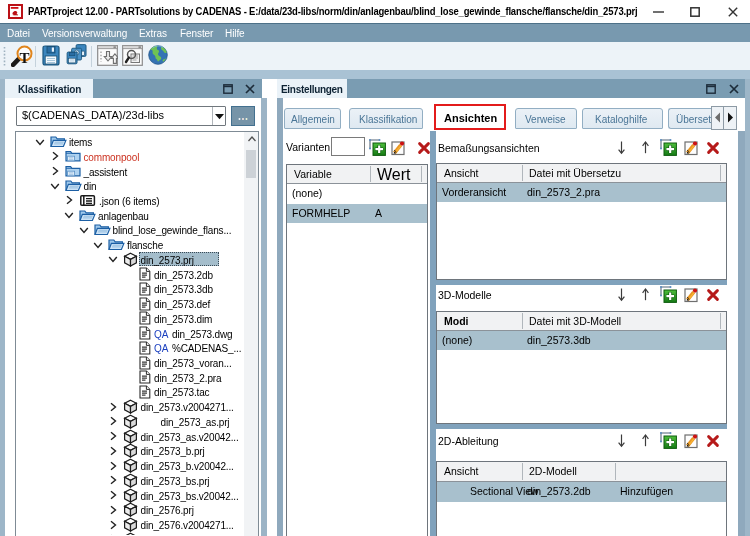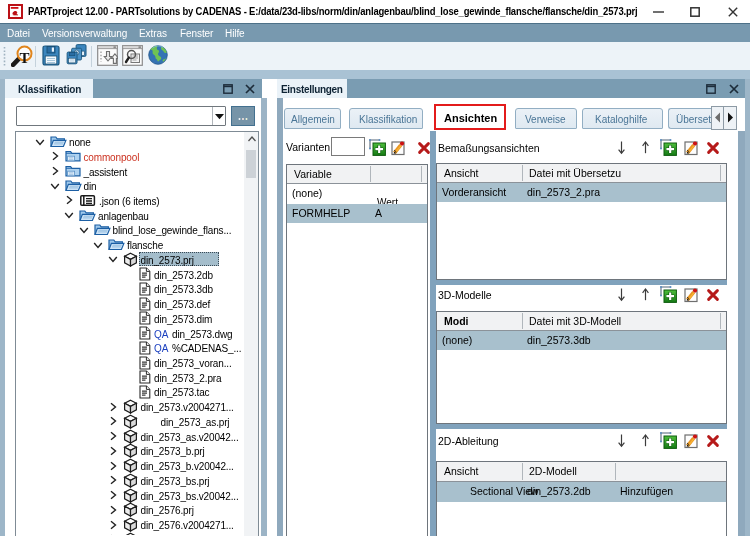--- a/index.html
+++ b/index.html
@@ -98,20 +98,21 @@
 <div class="abs t" style="left:18px;top:83px;font-size:10px;font-weight:700;letter-spacing:-0.12px;color:#0e2334;">Klassifikation</div>
 <svg class="abs" style="left:223px;top:84px;" width="10" height="10" viewBox="0 0 10 10">
       <rect x="0.8" y="0.8" width="8.4" height="8.4" fill="none" stroke="#1d2c3a" stroke-width="1.4"></rect>
       <path d="M0.8 2.4 h8.4" stroke="#1d2c3a" stroke-width="1.6"></path>
     </svg>
 <svg class="abs" style="left:245px;top:84px;" width="10" height="10" viewBox="0 0 10 10">
       <path d="M1 1 L9 9 M9 1 L1 9" stroke="#1d2c3a" stroke-width="1.7"></path>
     </svg>
 <div class="abs" style="left:261px;top:98px;width:6px;height:438px;background:#9cb4c6;"></div>
 <div class="abs" style="left:16px;top:106px;width:210px;height:20px;background:#fff;border:1px solid #70777d;border-radius:1px;box-sizing:border-box;"></div>
+<div class="abs t" style="left:22px;top:109px;font-size:11px;">$(CADENAS_DATA)/23d-libs</div>
 <div class="abs" style="left:212px;top:107px;width:1px;height:18px;background:#b0b5ba;"></div>
 <svg class="abs" style="left:214px;top:113px;" width="11" height="7" viewBox="0 0 11 7">
       <path d="M1 1 h9 L5.5 6.2 z" fill="#111"></path>
     </svg>
 <div class="abs" style="left:231px;top:106px;width:24px;height:20px;background:#7694a8;border:1px solid #43708f;box-sizing:border-box;"></div>
 <svg class="abs" style="left:238px;top:117px;" width="10" height="4" viewBox="0 0 10 4">
       <circle cx="1.5" cy="2" r="1" fill="#f4f8fb"></circle>
       <circle cx="5" cy="2" r="1" fill="#fbe9e2"></circle>
       <circle cx="8.5" cy="2" r="1" fill="#f4f8d9"></circle>
     </svg>
@@ -123,21 +124,21 @@
 <div class="abs" style="left:246px;top:150px;width:10px;height:28px;background:#cdd2d7;"></div>
 <div class="abs" style="left:16px;top:132px;width:228px;height:403px;overflow:hidden;">
 <svg class="abs" style="left:19.0px;top:5.5px;" width="10" height="8" viewBox="0 0 10 8">
         <path d="M1.2 2 L5 6.5 L8.8 2" fill="none" stroke="#222" stroke-width="1.4"></path>
       </svg>
 <svg class="abs" style="left:34.0px;top:3.0px;" width="17" height="13" viewBox="0 0 17 13">
         <path d="M1 11.5 V2 h4.8 l1.4 1.8 h7.2 V5.6" fill="#9ec8ec" stroke="#1c5fa4" stroke-width="1.2"></path>
         <path d="M1 11.5 L3.4 5.4 h12.5 L13.4 11.5 z" fill="#cde4f7" stroke="#1c5fa4" stroke-width="1.2"></path>
         <path d="M4.6 7.2 h9 M4.1 8.9 h9" stroke="#8fb8dd" stroke-width="0.9"></path>
       </svg>
-<div class="abs t" style="left:53.0px;top:4.0px;font-size:10px;letter-spacing:-0.15px;color:#000;">none</div>
+<div class="abs t" style="left:53.0px;top:4.0px;font-size:10px;letter-spacing:-0.15px;color:#000;">items</div>
 <svg class="abs" style="left:34.5px;top:19.2px;" width="8" height="10" viewBox="0 0 8 10">
         <path d="M2 1.2 L6.5 5 L2 8.8" fill="none" stroke="#222" stroke-width="1.4"></path>
       </svg>
 <svg class="abs" style="left:48.5px;top:17.7px;" width="16" height="12" viewBox="0 0 16 12">
         <path d="M1 10.8 V1.6 h4.6 l1.3 1.8 H15 v7.4 z" fill="#aed2f0" stroke="#1c5fa4" stroke-width="1.2"></path>
         <path d="M1 3.4 h5.9" stroke="#1c5fa4" stroke-width="0.8"></path>
         <rect x="2.6" y="6.2" width="7" height="4.6" fill="#e8f3fc" stroke="#5a92c6" stroke-width="0.8"></rect>
         <path d="M3.8 7.8 h4.6 M3.8 9.3 h4.6" stroke="#8fb8dd" stroke-width="0.8"></path>
       </svg>
 <div class="abs t" style="left:67.5px;top:18.7px;font-size:10px;letter-spacing:-0.15px;color:#cc3322;">commonpool</div>
@@ -411,21 +412,21 @@
 <path d="M2.6 14.8 l2.6 -0.6 -1.9 -1.7 z" fill="#1a1a1a"></path>
 <path d="M3 11 l2.5 2.2" stroke="#1a1a1a" stroke-width="0.8"></path>
     </svg>
 <svg class="abs" style="left:417px;top:141px;" width="14" height="14" viewBox="0 0 14 14">
       <path d="M2.6 2.6 L11.4 11.4 M11.4 2.6 L2.6 11.4" stroke="#b61a1a" stroke-width="2.9" stroke-linecap="round"></path>
     </svg>
 <div class="abs" style="left:286px;top:164px;width:142px;height:374px;background:#fff;border:1px solid #6e757c;box-sizing:border-box;"></div>
 <div class="abs" style="left:287px;top:165px;width:140px;height:19px;background:#f1f2f3;border-bottom:1px solid #8b9299;box-sizing:border-box;"></div>
 <div class="abs t" style="left:294px;top:168px;font-size:10.5px;">Variable</div>
 <div class="abs" style="left:370px;top:166px;width:1px;height:16px;background:#b0b6bb;"></div>
-<div class="abs t" style="left:377px;top:168px;font-size:10px;margin-top:28px;">Wert</div>
+<div class="abs t" style="left:377px;top:168px;font-size:16px;">Wert</div>
 <div class="abs" style="left:421px;top:166px;width:1px;height:16px;background:#b0b6bb;"></div>
 <div class="abs t" style="left:292px;top:187px;font-size:10.5px;">(none)</div>
 <div class="abs" style="left:287px;top:204px;width:140px;height:19px;background:#a8c0cd;"></div>
 <div class="abs t" style="left:292px;top:207px;font-size:10.5px;">FORMHELP</div>
 <div class="abs t" style="left:375px;top:207px;font-size:10.5px;">A</div>
 <div class="abs" style="left:430px;top:131px;width:6px;height:405px;background:#80a2bc;"></div>
 <div class="abs t" style="left:438px;top:142px;font-size:10.5px;">Bemaßungsansichten</div>
 <svg class="abs" style="left:616px;top:140px;" width="11" height="15" viewBox="0 0 11 15">
       <path d="M5.5 1.5 V12.6" stroke="#3c3c3c" stroke-width="1.2"></path>
       <path d="M2.6 9.6 L5.5 13.2 L8.4 9.6" fill="none" stroke="#3c3c3c" stroke-width="1.2"></path>

